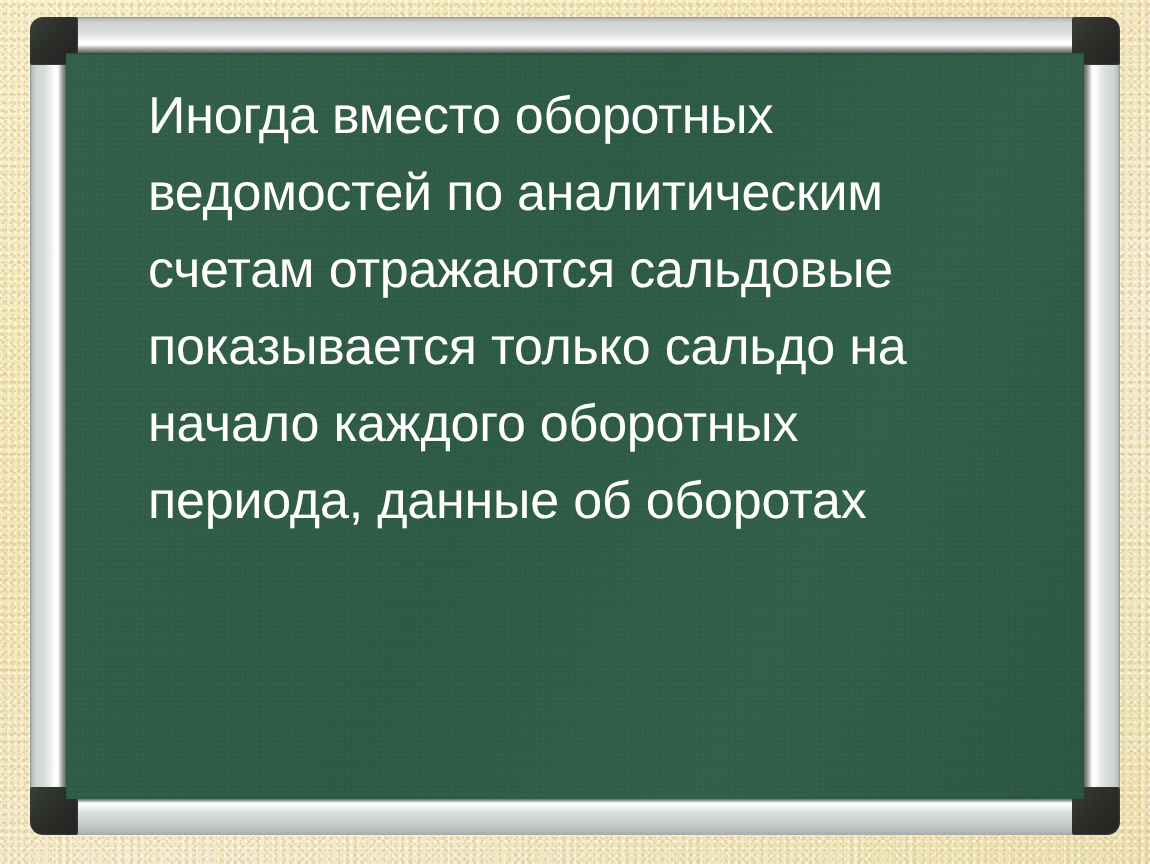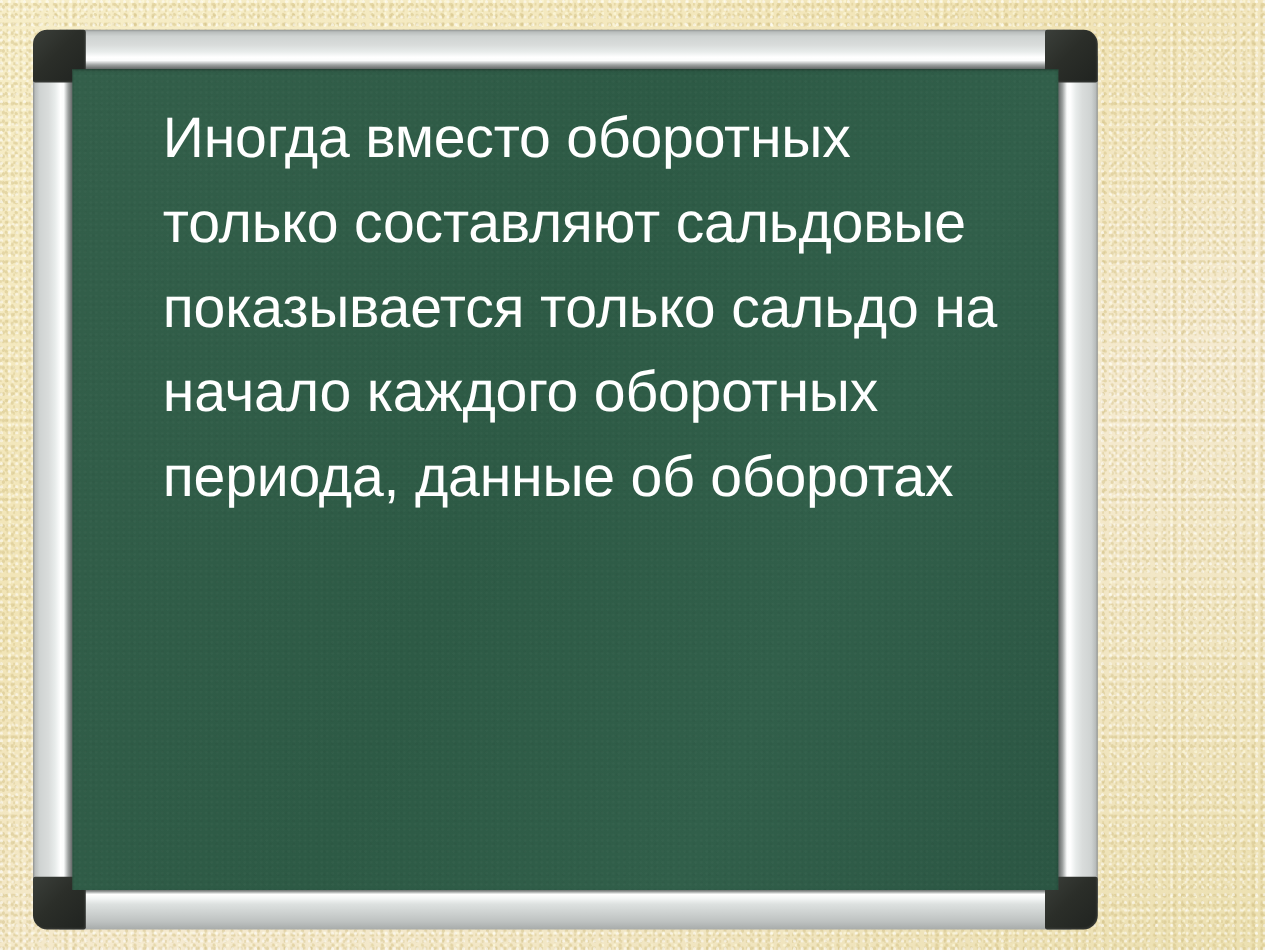--- a/index.html
+++ b/index.html
@@ -31,22 +31,22 @@
       radial-gradient(circle at 8% 62%, rgba(210,192,132,0.4) 0 1.2px, transparent 1.6px),
       linear-gradient(150deg, #f7eec9 0%, #f1e4b6 38%, #f5ead0 62%, #ece0b0 100%);
     background-size:
       7px 7px, 9px 9px, 11px 11px, 8px 8px, 13px 13px, 6px 6px, 100% 100%;
   }
 
   
   .board-frame {
     position: absolute;
     left: 30px;
-    top: 27px;
-    width: 968px;
+    top: 17px;
+    width: 1090px;
     height: 818px;
     box-sizing: border-box;
   }
 
   
   .rail {
     position: absolute;
   }
 
   .rail-top {
@@ -184,21 +184,22 @@
     <div class="rail rail-right"></div>
 
     <div class="corner corner-tl"></div>
     <div class="corner corner-tr"></div>
     <div class="corner corner-bl"></div>
     <div class="corner corner-br"></div>
 
     <div class="board-surface">
       <div class="board-text">
         <span class="line">Иногда вместо оборотных</span>
-        <span class="line">только составляют сальдовые</span>
+        <span class="line">ведомостей по аналитическим</span>
+        <span class="line">счетам отражаются сальдовые</span>
         <span class="line">показывается только сальдо на</span>
         <span class="line">начало каждого оборотных</span>
         <span class="line">периода, данные об оборотах</span>
       </div>
     </div>
 
   </div>
 
 </div>
 

